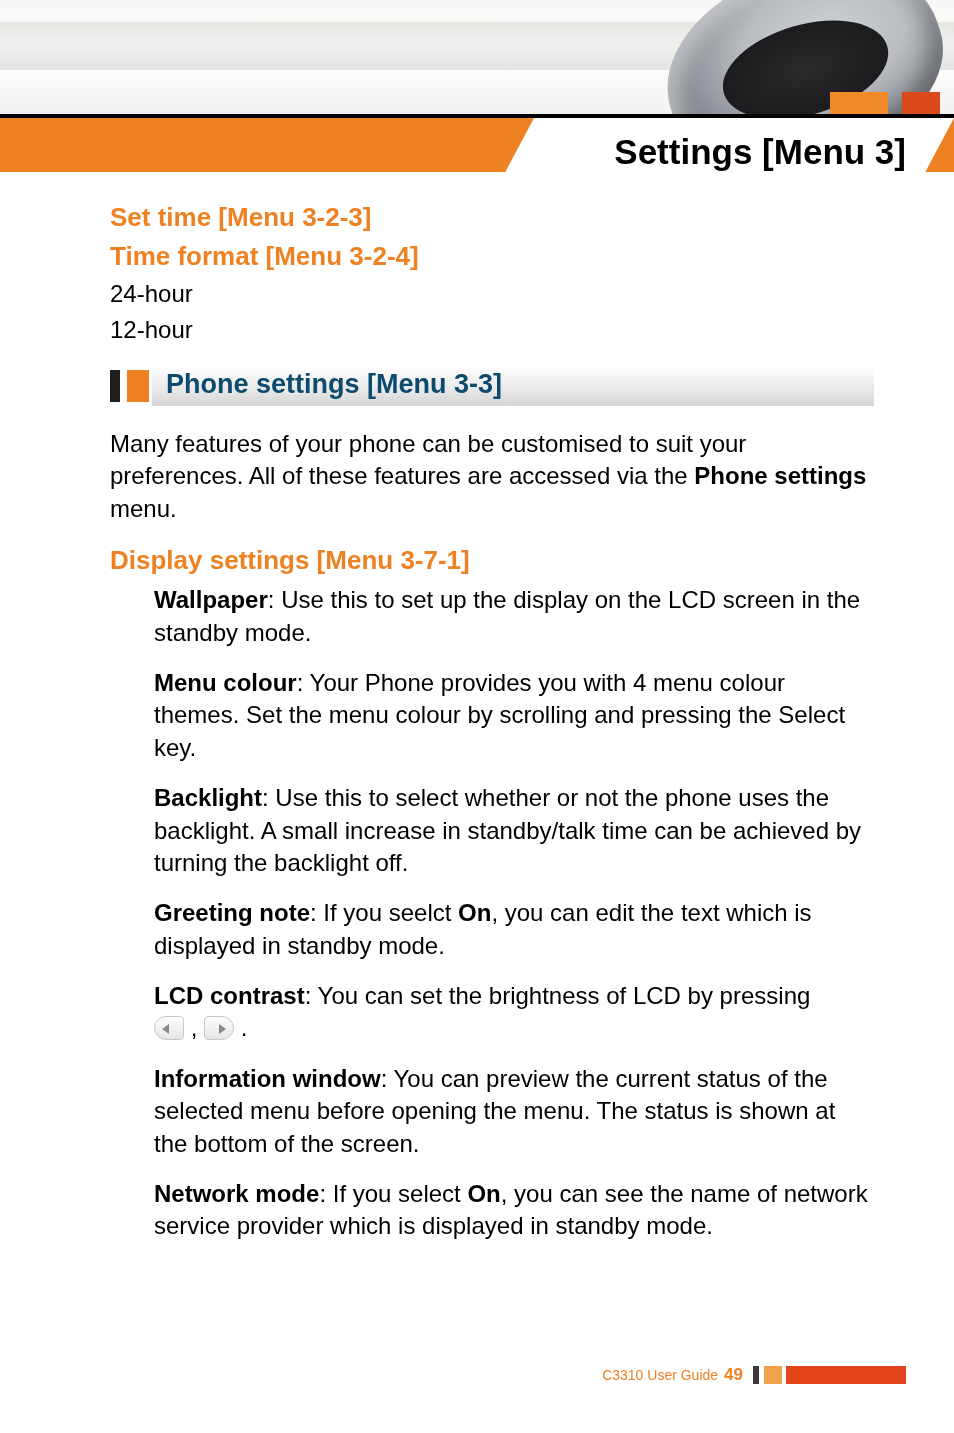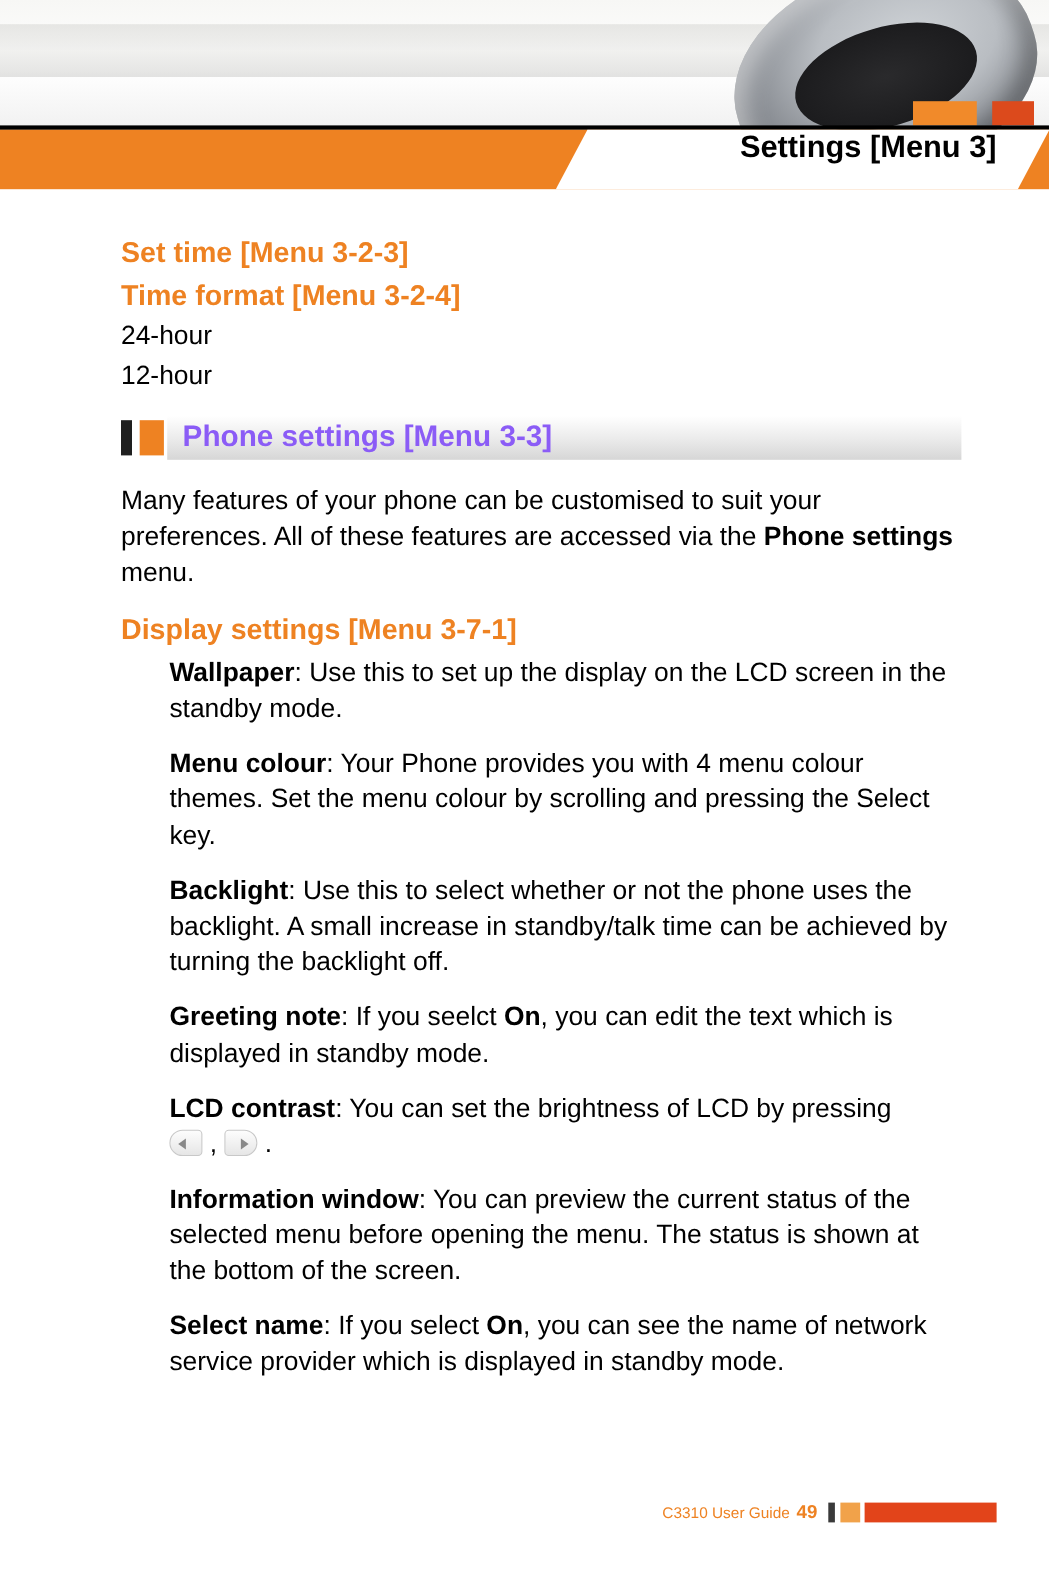--- a/index.html
+++ b/index.html
@@ -80,31 +80,31 @@
     right: 0;
     top: 0;
     bottom: 0;
     width: 420px;
     background: #ffffff;
     transform: skewX(-28deg);
     transform-origin: top left;
   }
   .chapter-title {
     position: absolute;
-    top: 118px;
+    top: 132px;
     right: 48px;
-    font-size: 28px;
+    font-size: 35px;
     font-weight: bold;
     color: #000;
     z-index: 3;
   }
   
   .content {
     position: absolute;
-    top: 212px;
+    top: 200px;
     left: 110px;
     right: 80px;
   }
   .h-orange {
     color: #ee8222;
     font-weight: bold;
     font-size: 26px;
     margin-top: 2px;
     margin-bottom: 8px;
   }
@@ -148,21 +148,21 @@
     left: 17px;
     top: 4px;
     width: 22px;
     height: 32px;
     background: #ee8222;
   }
   .sect-title {
     position: absolute;
     left: 56px;
     top: 3px;
-    color: #8b5cf6;
+    color: #0c4a6e;
     font-weight: bold;
     font-size: 27px;
   }
   
   .item {
     margin-left: 44px;
     margin-right: 0;
     color: #000;
     font-size: 24px;
     line-height: 1.35;
@@ -267,21 +267,21 @@
   <div class="item">
     <strong>LCD contrast</strong><span>: You can set the brightness of LCD by pressing </span><br>
     <span class="key left"></span> , <span class="key right"></span> .
   </div>
 
   <div class="item">
     <strong>Information window</strong><span>: You can preview the current status of the selected menu before opening the menu. The status is shown at the bottom of the screen.</span>
   </div>
 
   <div class="item">
-    <strong>Select name</strong><span>: If you select </span><strong>On</strong><span>, you can see the name of network service provider which is displayed in standby mode.</span>
+    <strong>Network mode</strong><span>: If you select </span><strong>On</strong><span>, you can see the name of network service provider which is displayed in standby mode.</span>
   </div>
 
 </div>
 
 <div class="footer">
   <span class="guide">C3310 User Guide</span>
   <span class="pg">49</span>
   <span class="tick ft-dark"></span>
   <span class="tick ft-or1"></span>
   <span class="tick ft-or2"></span>

